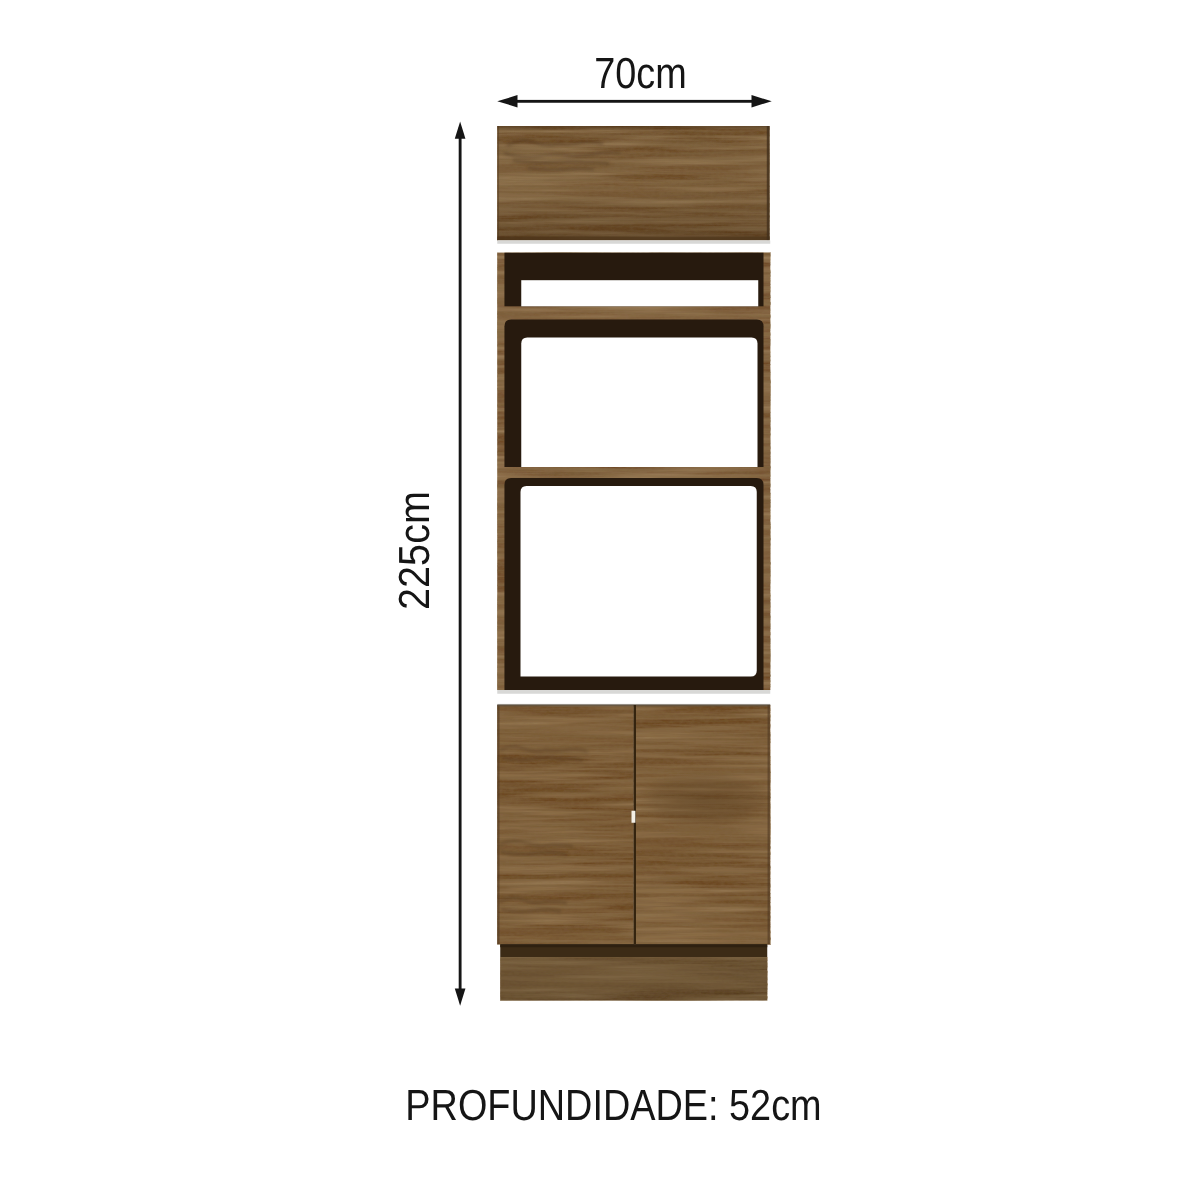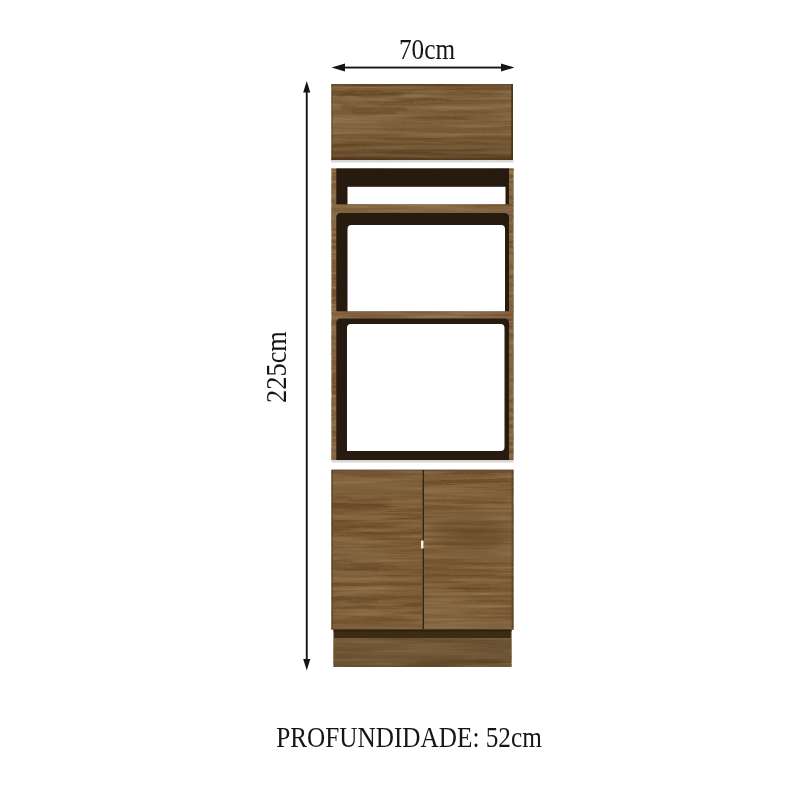--- a/index.html
+++ b/index.html
@@ -1,17 +1,17 @@
 <!DOCTYPE html>
 <html><head>
 <meta charset="utf-8">
 <style>
   html,body{margin:0;padding:0;background:#ffffff;}
   .page{position:relative;width:664px;height:800px;background:#ffffff;overflow:hidden;
-        font-family:Liberation Serif, serif;}
+        font-family:Liberation Sans, sans-serif;}
   svg{position:absolute;left:0;top:0;}
 </style>
 </head>
 <body>
 <div class="page">
 <svg width="800" height="800" viewBox="0 0 800 800">
   <defs>
     <filter id="wood" x="0" y="0" width="100%" height="100%">
       <feTurbulence type="fractalNoise" baseFrequency="0.010 0.22" numOctaves="5" seed="7" result="n"></feTurbulence>
       <feColorMatrix in="n" type="matrix" values="0 0 0 0 0.63  0 0 0 0 0.46  0 0 0 0 0.24  0.72 0 0 0 -0.25" result="light"></feColorMatrix>

